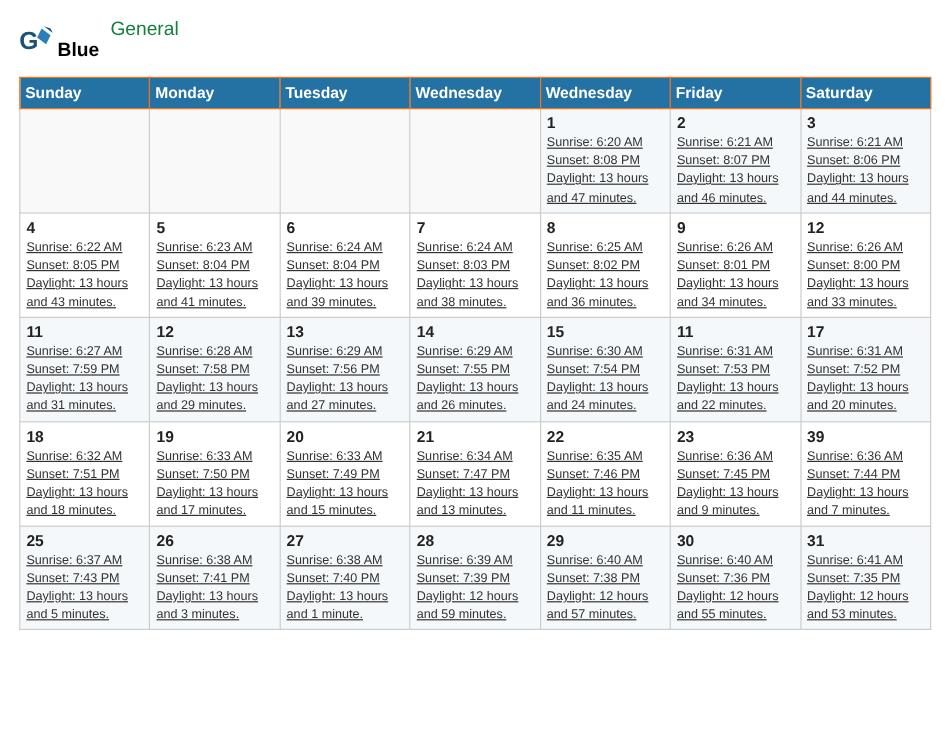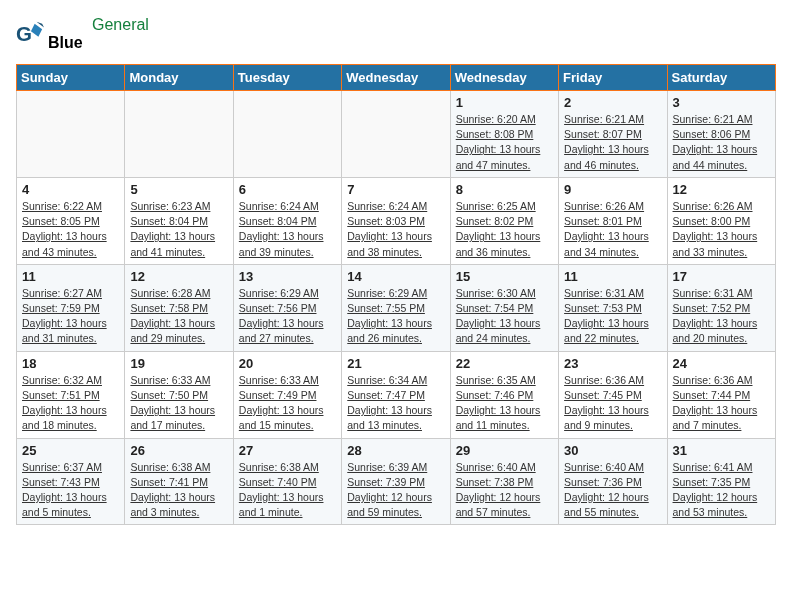--- a/index.html
+++ b/index.html
@@ -214,21 +214,21 @@
         </td>
         <td>
           <span class="day-number">22</span>
           <div class="day-info">Sunrise: 6:35 AM<br>Sunset: 7:46 PM<br>Daylight: 13 hours<br>and 11 minutes.</div>
         </td>
         <td>
           <span class="day-number">23</span>
           <div class="day-info">Sunrise: 6:36 AM<br>Sunset: 7:45 PM<br>Daylight: 13 hours<br>and 9 minutes.</div>
         </td>
         <td>
-          <span class="day-number">24</span>
+          <span class="day-number">39</span>
           <div class="day-info">Sunrise: 6:36 AM<br>Sunset: 7:44 PM<br>Daylight: 13 hours<br>and 7 minutes.</div>
         </td>
       </tr>
       <tr>
         <td>
           <span class="day-number">25</span>
           <div class="day-info">Sunrise: 6:37 AM<br>Sunset: 7:43 PM<br>Daylight: 13 hours<br>and 5 minutes.</div>
         </td>
         <td>
           <span class="day-number">26</span>

